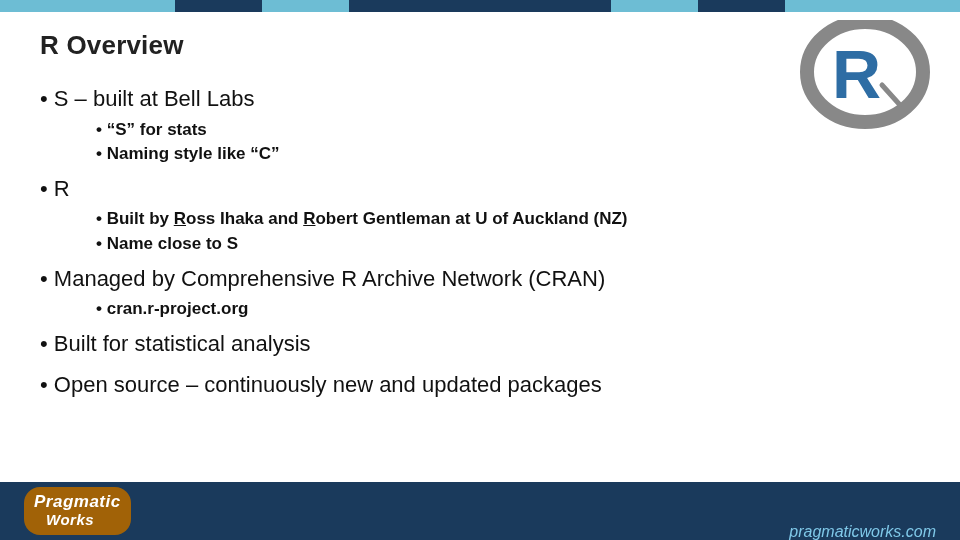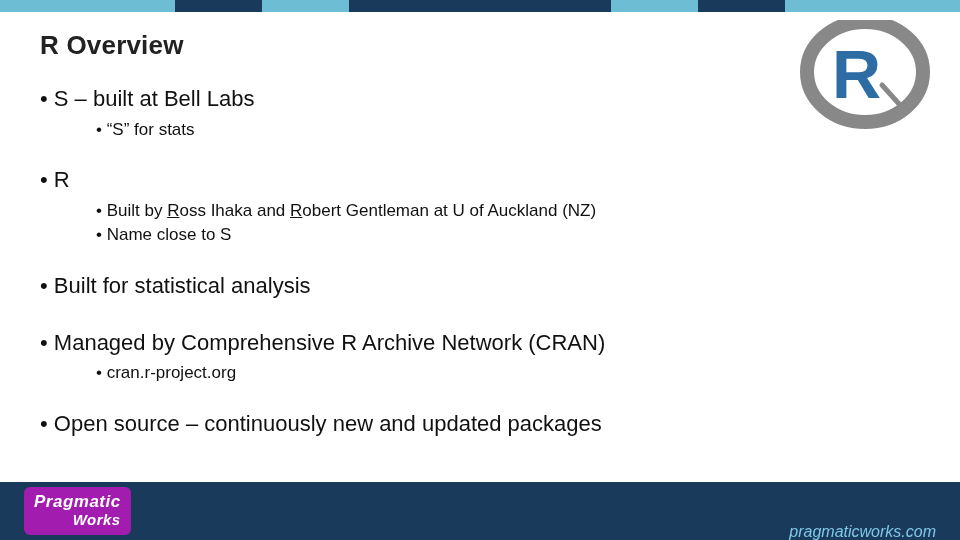--- a/index.html
+++ b/index.html
@@ -40,26 +40,26 @@
       padding: 0 24px;
     }
 
     .footer-logo {
       display: flex;
       align-items: center;
       gap: 0;
     }
 
     .footer-logo-box {
-      background: #a21caf;
-      border-radius: 6px;
+      background: #a16207;
+      border-radius: 16px;
       padding: 6px 10px;
       display: flex;
       flex-direction: column;
-      align-items: flex-end;
+      align-items: flex-start;
     }
 
     .footer-logo-pragmatic {
       color: #ffffff;
       font-size: 17px;
       font-weight: 800;
       font-style: italic;
       line-height: 1.1;
       letter-spacing: 0.5px;
     }
@@ -108,40 +108,40 @@
       top: 20px;
       right: 30px;
       width: 130px;
       height: 110px;
     }
 
     
     .content-area {
       display: flex;
       flex-direction: column;
-      gap: 16px;
+      gap: 0;
     }
 
     .bullet-l1 {
       font-size: 22px;
       font-weight: 500;
       color: #111111;
       margin-bottom: 4px;
       margin-top: 8px;
       line-height: 1.3;
     }
 
     .bullet-l1::before {
       content: '• ';
       color: #111111;
     }
 
     .bullet-l2 {
       font-size: 17px;
-      font-weight: 400;
+      font-weight: 700;
       color: #111111;
       margin-left: 36px;
       line-height: 1.45;
     }
 
     .bullet-l2::before {
       content: '• ';
     }
 
     .underline {
@@ -180,40 +180,41 @@
 
 <div class="main-content">
   <h1 class="slide-title">R Overview</h1>
 
   <div class="content-area">
 
     <div>
       <div class="bullet-l1">S – built at Bell Labs</div>
       <div class="indent-block">
         <div class="bullet-l2">“S” for stats</div>
+        <div class="bullet-l2">Naming style like “C”</div>
       </div>
     </div>
 
     <div>
       <div class="bullet-l1">R</div>
       <div class="indent-block">
         <div class="bullet-l2">Built by <span class="underline">R</span>oss Ihaka and <span class="underline">R</span>obert Gentleman at U of Auckland (NZ)</div>
         <div class="bullet-l2">Name close to S</div>
       </div>
     </div>
 
     <div>
-      <div class="bullet-l1">Built for statistical analysis</div>
-    </div>
-
-    <div>
       <div class="bullet-l1">Managed by Comprehensive R Archive Network (CRAN)</div>
       <div class="indent-block">
         <div class="bullet-l2">cran.r-project.org</div>
       </div>
+    </div>
+
+    <div>
+      <div class="bullet-l1">Built for statistical analysis</div>
     </div>
 
     <div>
       <div class="bullet-l1">Open source – continuously new and updated packages</div>
     </div>
 
   </div>
 </div>
 
 <div class="footer">

